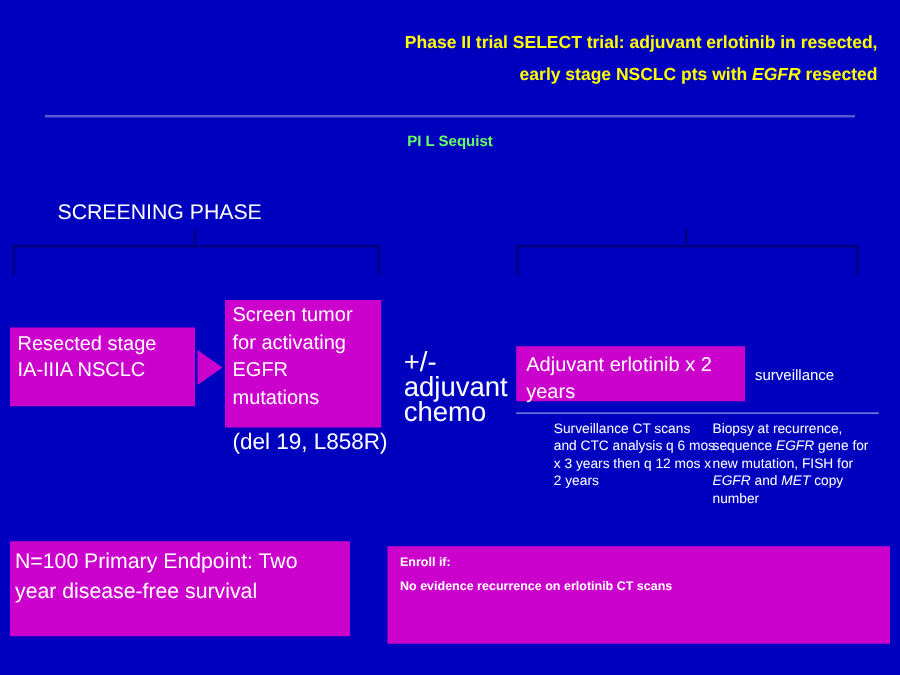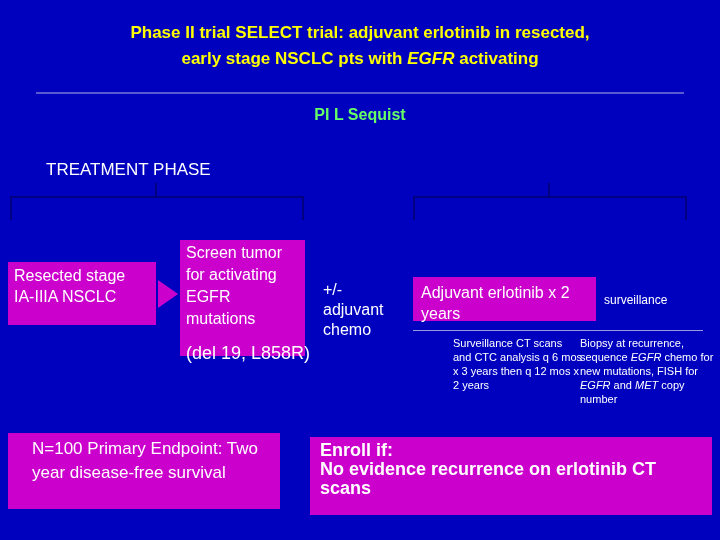--- a/index.html
+++ b/index.html
@@ -18,43 +18,43 @@
     position: absolute;
     left: 0; top: 0;
     width: 720px;
     height: 540px;
   }
   .title {
     position: absolute;
     left: 18px;
     top: 20px;
     width: 684px;
-    text-align: center;
+    text-align: right;
     color: #ffff00;
-    font-size: 17px;
+    font-size: 14px;
     font-weight: bold;
     line-height: 26px;
   }
   .title .ital { font-style: italic; }
   .title-rule {
     position: absolute;
     left: 36px;
     top: 92px;
     width: 648px;
     height: 2px;
     background: #5a5ad0;
   }
   .pi {
     position: absolute;
     left: 0;
     top: 106px;
     width: 720px;
     text-align: center;
     color: #66ff66;
-    font-size: 16px;
+    font-size: 12px;
     font-weight: bold;
   }
   .phase-label {
     position: absolute;
     color: #ffffff;
     font-size: 17px;
   }
   .screening-label { left: 46px; top: 160px; }
   .treatment-label { left: 446px; top: 159px; }
 
@@ -93,39 +93,39 @@
   .arrow-1 {
     position: absolute;
     left: 158px; top: 280px;
     width: 0; height: 0;
     border-top: 14px solid transparent;
     border-bottom: 14px solid transparent;
     border-left: 20px solid #cc00cc;
   }
   .box-screen {
     left: 180px; top: 240px;
-    width: 125px; height: 116px;
+    width: 125px; height: 102px;
     padding: 2px 6px 0 6px;
     font-size: 16px;
     line-height: 22px;
   }
   .screen-overflow {
     position: absolute;
     left: 186px; top: 342px;
     width: 130px;
     color: #ffffff;
     font-size: 18px;
     line-height: 22px;
   }
   .chemo-text {
     position: absolute;
     left: 323px; top: 280px;
     width: 82px;
     color: #ffffff;
-    font-size: 16px;
+    font-size: 22px;
     line-height: 20px;
   }
   .box-erlotinib {
     left: 413px; top: 277px;
     width: 183px; height: 44px;
     padding: 5px 8px 16px 8px;
     font-size: 16px;
     line-height: 21px;
   }
   .surveillance {
@@ -140,58 +140,57 @@
     left: 413px; top: 330px;
     width: 290px;
     height: 1px;
     background: #9a9ae0;
   }
   .detail-col {
     position: absolute;
     color: #ffffff;
     font-size: 11px;
     line-height: 14px;
-    margin-left: 10px;
   }
   .detail-left { left: 443px; top: 336px; width: 130px; }
   .detail-right { left: 570px; top: 336px; width: 140px; }
   .detail-col .ital { font-style: italic; }
 
   .box-n100 {
     left: 8px; top: 433px;
     width: 272px; height: 76px;
-    padding: 4px 8px 0 24px;
+    padding: 4px 8px 0 4px;
     font-size: 17px;
     line-height: 24px;
   }
   .box-enroll {
     left: 310px; top: 437px;
     width: 402px; height: 78px;
     padding: 4px 8px 0 10px;
-    font-size: 18px;
+    font-size: 10px;
     line-height: 19px;
     font-weight: bold;
   }
   .enroll-first { font-weight: bold; }
 </style>
 </head>
 <body>
 
 <div class="slide">
 
   <div class="title">
     <span>Phase II trial SELECT trial: adjuvant erlotinib in resected,</span><br>
-    <span>early stage NSCLC pts with </span><span class="ital">EGFR</span><span> activating</span>
+    <span>early stage NSCLC pts with </span><span class="ital">EGFR</span><span> resected</span>
   </div>
 
   <div class="title-rule"></div>
 
   <div class="pi">PI L Sequist</div>
 
-  <div class="phase-label screening-label">TREATMENT PHASE</div>
+  <div class="phase-label screening-label">SCREENING PHASE</div>
 
   <div class="brace brace-left"></div>
   <div class="brace-tick tick-left"></div>
   <div class="brace brace-right"></div>
   <div class="brace-tick tick-right"></div>
 
   <div class="box box-resected">Resected stage IA-IIIA NSCLC</div>
   <div class="arrow-1"></div>
 
   <div class="box box-screen">Screen tumor for activating EGFR mutations</div>
@@ -201,21 +200,21 @@
 
   <div class="box box-erlotinib">Adjuvant erlotinib x 2 years</div>
 
   <div class="surveillance">surveillance</div>
 
   <div class="detail-line"></div>
 
   <div class="detail-col detail-left">Surveillance CT scans and CTC analysis q 6 mos x 3 years then q 12 mos x 2 years</div>
 
   <div class="detail-col detail-right">
-    <span>Biopsy at recurrence, sequence </span><span class="ital">EGFR</span><span> chemo for new mutations, FISH for </span><span class="ital">EGFR</span><span> and </span><span class="ital">MET</span><span> copy number</span>
+    <span>Biopsy at recurrence, sequence </span><span class="ital">EGFR</span><span> gene for new mutation, FISH for </span><span class="ital">EGFR</span><span> and </span><span class="ital">MET</span><span> copy number</span>
   </div>
 
   <div class="box box-n100">N=100 Primary Endpoint: Two year disease-free survival</div>
 
   <div class="box box-enroll">
     <div class="enroll-first">Enroll if:</div>
     <div>No evidence recurrence on erlotinib CT scans</div>
   </div>
 
 </div>

